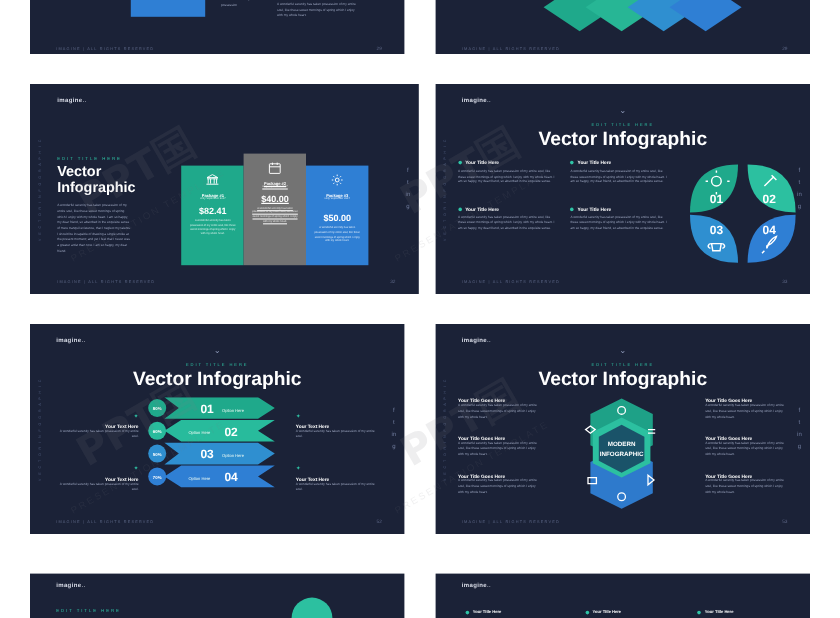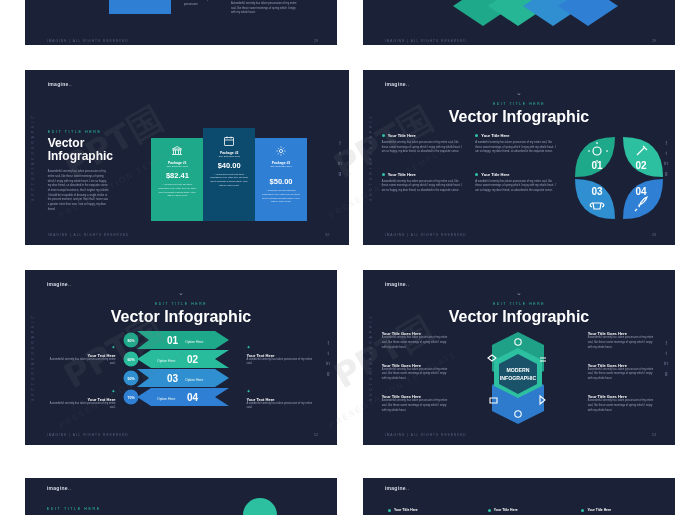--- a/index.html
+++ b/index.html
@@ -174,21 +174,21 @@
           <svg width="12" height="12" viewBox="0 0 24 24" fill="none" stroke="#fff" stroke-width="1.6">
               <path d="M3 10h18M5 10v8M9 10v8M15 10v8M19 10v8M2 19h20M12 3l9 5H3z"></path>
             </svg>
         </div>
         <div class="head">Package #1</div>
         <div class="sub">Only September 2017</div>
         <div class="price" style="margin-top:4px;">$82.41</div>
         <div class="desc" style="margin-top:3px;">A wonderful serenity has taken possession of my entire soul, like these sweet mornings of spring which I enjoy with my whole heart.</div>
       </div>
 
-      <div class="pkg" style="left:55%;top:33%;width:52px;height:53%;background:#0c4a6e;">
+      <div class="pkg" style="left:55%;top:33%;width:52px;height:53%;background:#737373;text-decoration:underline;">
         <div style="margin-top:5px;">
           <svg width="12" height="12" viewBox="0 0 24 24" fill="none" stroke="#fff" stroke-width="1.6">
               <rect x="3" y="5" width="18" height="16" rx="1"></rect>
               <path d="M3 10h18M8 3v4M16 3v4"></path>
             </svg>
         </div>
         <div class="head">Package #2</div>
         <div class="sub">Only September 2017</div>
         <div class="price" style="margin-top:4px;">$40.00</div>
         <div class="desc" style="margin-top:3px;">A wonderful serenity has taken possession of my entire soul, like these sweet mornings of spring which I enjoy with my whole heart.</div>

